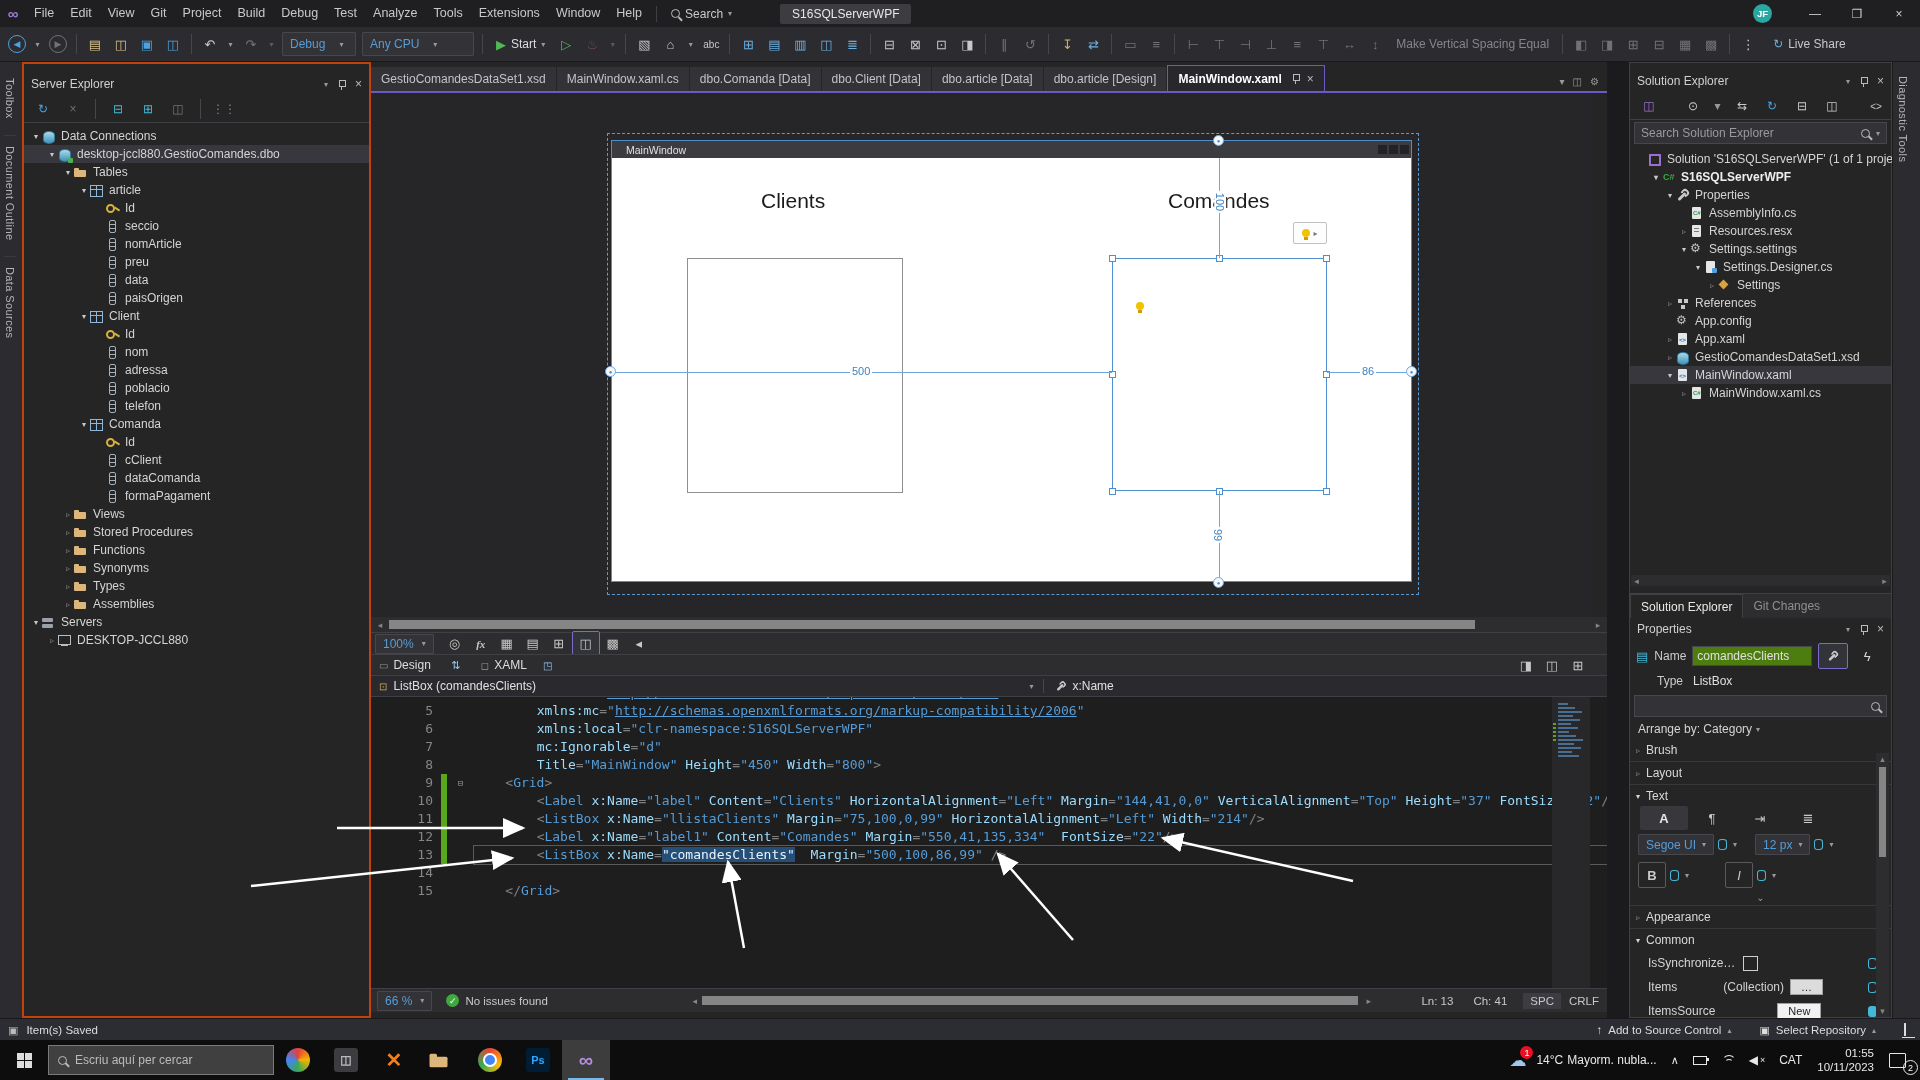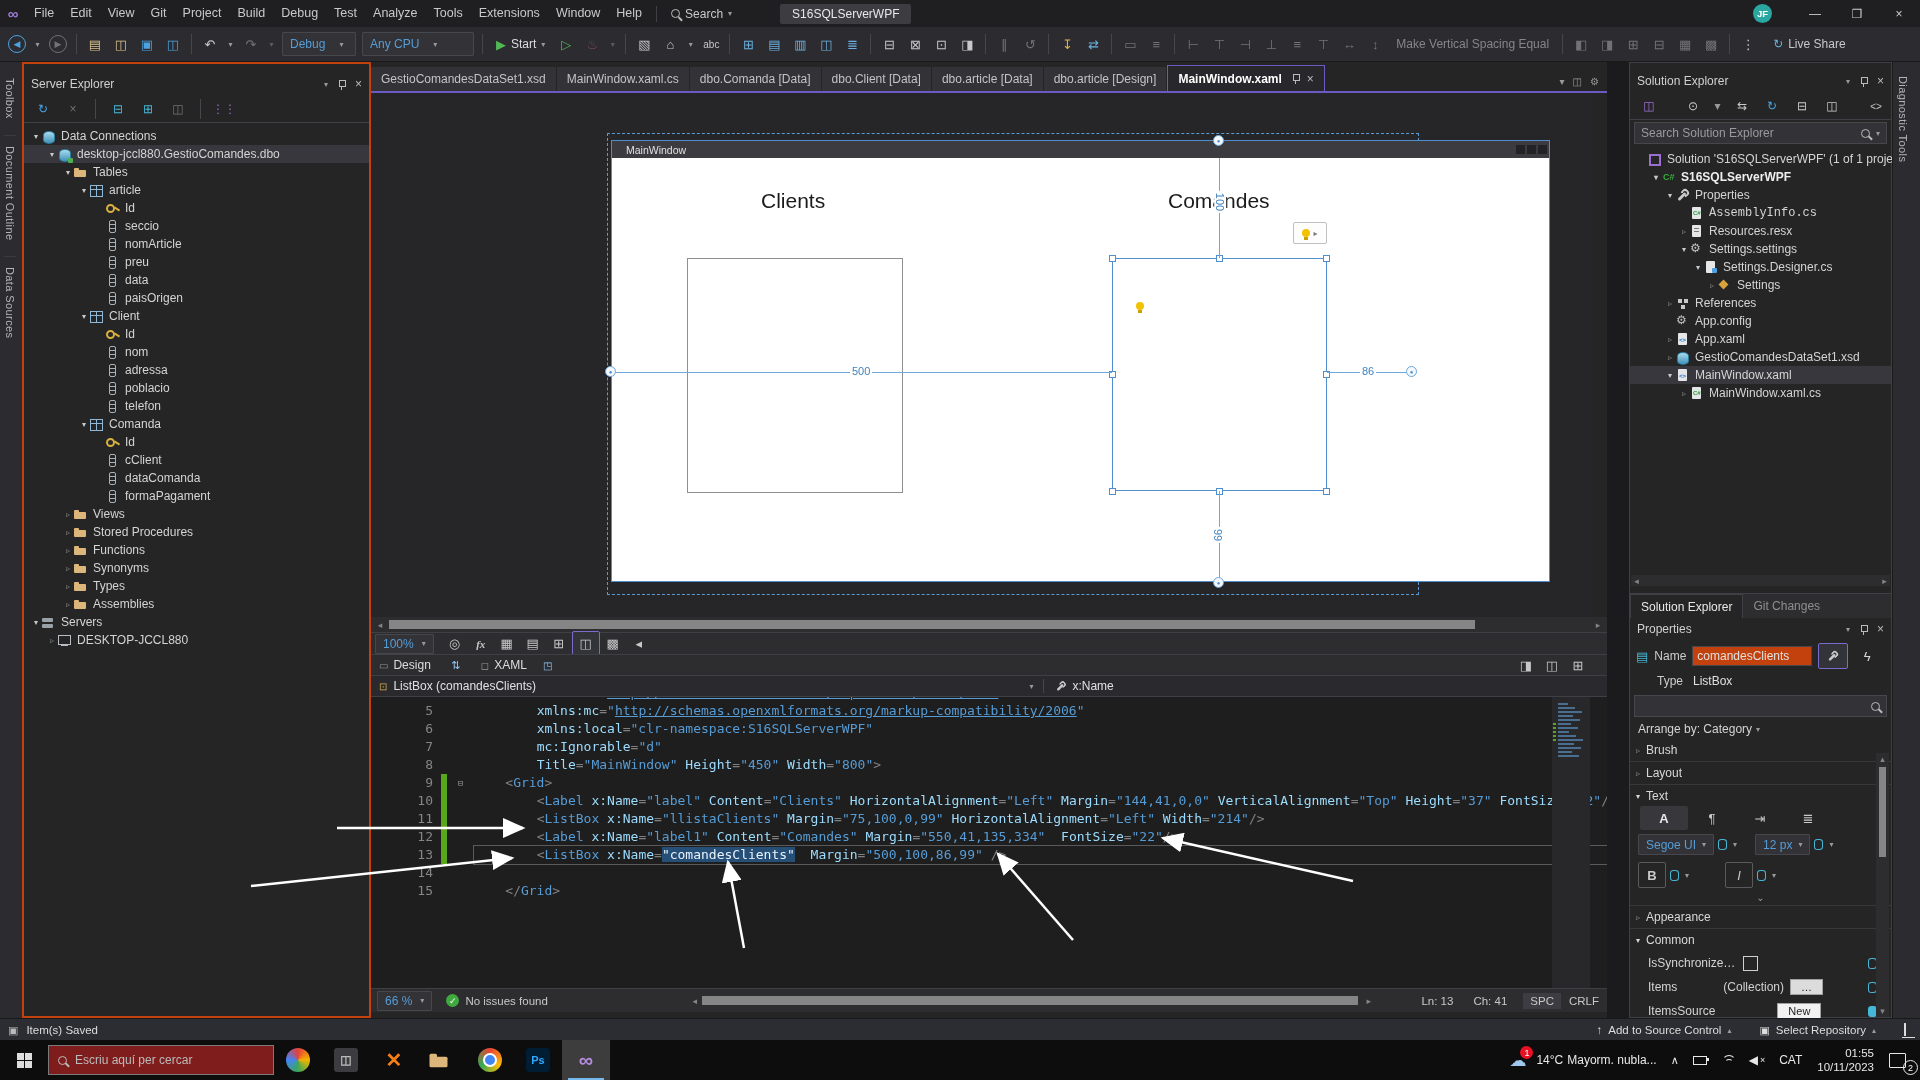--- a/index.html
+++ b/index.html
@@ -96,21 +96,21 @@
   #center{left:371px;top:62px;width:1236px;height:956px;background:#252526}
   #doc-tabs{left:0;top:0;width:1236px;height:31px;background:#252526;display:flex;align-items:flex-end;border-bottom:2px solid #6a5bc4;box-sizing:border-box}
   .dtab{height:24px;display:flex;align-items:center;padding:0 10px;background:#323237;color:#c3c3c8;margin-right:1px;font-size:12px;white-space:nowrap}
   .dtab.active{background:#27272c;color:#fff;font-weight:bold;border:1px solid #6a5bc4;border-bottom:none;height:25px}
   .dtab .ticons{display:flex;gap:7px;margin-left:9px;font-weight:normal;color:#bbb;align-items:center}
   #tabs-right{margin-left:auto;display:flex;gap:8px;align-items:center;color:#999;padding:0 8px 4px 0}
 
   
   #designer{left:0;top:31px;width:1221px;height:524px;background:#262628;overflow:hidden}
   #artboard-dotted{left:236px;top:40px;width:810px;height:460px;border:1px dashed #5b9bd5}
-  #dwin{left:240px;top:47px;width:939px;height:442px;border:1px solid #4f8fd0;background:#fff;box-sizing:border-box}
+  #dwin{left:240px;top:47px;width:801px;height:442px;border:1px solid #4f8fd0;background:#fff;box-sizing:border-box}
   #dwin-title{left:0;top:0;width:100%;height:17px;background:#3b3b40;display:flex;align-items:center;box-sizing:border-box}
   #dwin-title .t{color:#e0e0e0;font-size:10.5px;margin-left:14px}
   #dwin-btns{margin-left:auto;display:flex;gap:2px;margin-right:2px}
   #dwin-btns span{width:9px;height:9px;background:#232325;display:inline-block}
   .dlabel{position:absolute;color:#1b1b1b;font-size:21px;font-family:"Liberation Sans",sans-serif}
   #lb-clients{left:75px;top:117px;width:214px;height:233px;border:1px solid #8f8f8f}
   #lb-comandes{left:500px;top:117px;width:215px;height:233px;border:1.5px solid #4f8fd0;box-sizing:border-box}
   .handle{position:absolute;width:7px;height:7px;background:#fff;border:1px solid #4f8fd0;box-sizing:border-box}
   .dimline{position:absolute;background:#6da8dc}
   .dimtext{position:absolute;color:#3e82be;font-size:11px;background:#fff;padding:0 2px}
@@ -150,21 +150,21 @@
   
   #estatus{left:0;top:926px;width:1236px;height:24px;background:#2d2d30;display:flex;align-items:center;font-size:11.5px;color:#c8c8c8;border-top:1px solid #3f3f46;box-sizing:border-box}
   .okdot{width:13px;height:13px;border-radius:50%;background:#3fa93f;color:#fff;font-size:9px;display:flex;align-items:center;justify-content:center;margin:0 6px 0 14px}
 
   
   #statusbar{left:0;top:1018px;width:1920px;height:22px;background:#2c2c33;display:flex;align-items:center;color:#ddd;font-size:11.5px;border-top:1px solid #19191c}
   #taskbar{left:0;top:1040px;width:1920px;height:40px;background:#0d0d0d;display:flex;align-items:center}
   #start-logo{width:48px;height:40px;display:flex;align-items:center;justify-content:center}
   #start-logo .w{display:grid;grid-template-columns:7px 7px;grid-template-rows:7px 7px;gap:1px}
   #start-logo .w span{background:#ddd}
-  #task-search{width:226px;height:30px;border:1px solid #7a7a7a;background:#7f1d1d;display:flex;align-items:center;gap:8px;padding:0 9px;box-sizing:border-box;color:#bbb}
+  #task-search{width:226px;height:30px;border:1px solid #7a7a7a;background:#404040;display:flex;align-items:center;gap:8px;padding:0 9px;box-sizing:border-box;color:#bbb}
   .tk-app{width:48px;height:40px;display:flex;align-items:center;justify-content:center;position:relative}
   .tk-app.active{background:#3d3d3d}
   .tk-app.active::after{content:"";position:absolute;left:6px;bottom:0;width:36px;height:2px;background:#76b9ed}
   .app-sq{width:24px;height:24px;border-radius:3px;display:flex;align-items:center;justify-content:center;font-weight:bold}
   #tray{margin-left:auto;display:flex;align-items:center;height:40px;color:#e8e8e8;font-size:12px}
   .tray-item{padding:0 7px;display:flex;align-items:center;gap:4px;height:40px}
   .badge{position:absolute;background:#e81123;color:#fff;border-radius:50%;width:13px;height:13px;font-size:9px;display:flex;align-items:center;justify-content:center}
   #clock{text-align:right;line-height:14px;font-size:11.5px;padding:0 8px}
   .wifi{position:relative;width:14px;height:11px}
   .wifi::before{content:"";position:absolute;left:1px;top:0;width:12px;height:12px;border:1.5px solid transparent;border-top-color:#e8e8e8;border-radius:50%}
@@ -179,21 +179,21 @@
   #sol-panel{left:1629px;top:62px;width:263px;height:956px;background:#252526;border:1px solid #3f3f46;box-sizing:border-box}
   .searchbox{height:20px;background:#333337;border:1px solid #46464d;display:flex;align-items:center;padding:0 6px;color:#9a9a9a;font-size:12px;margin:2px 4px}
   .sec-row{height:22px;display:flex;align-items:center;padding:0 6px;border-bottom:1px solid #38383c;color:#d8d8d8;font-size:12px;gap:6px}
   .prow{height:24px;display:flex;align-items:center;padding:0 8px;font-size:12px;color:#d4d4d4}
   .pbtn{background:#dcdcdc;color:#1e1e1e;border:1px solid #a0a0a0;font-size:11px;padding:1px 10px}
   .marker{display:inline-block;width:7px;height:9px;border:1.5px solid #45b8d8;border-radius:40%/30%;margin-right:2px}
   .marker.filled{background:#45b8d8}
   .sol-tabs{display:flex;height:24px;background:#2d2d30;border-top:1px solid #3f3f46}
   .sol-tab{padding:0 10px;display:flex;align-items:center;font-size:12px;color:#8f8f8f}
   .sol-tab.active{background:#252526;color:#e8e8e8;border:1px solid #3f3f46;border-bottom:none}
-  input.flat{background:#c2410c;border:1px solid #46464d;color:#e0e0e0;font-size:12px;height:18px;padding:0 4px;font-family:"Liberation Sans",sans-serif}
+  input.flat{background:#4d7c0f;border:1px solid #46464d;color:#e0e0e0;font-size:12px;height:18px;padding:0 4px;font-family:"Liberation Sans",sans-serif}
 
   #arrows{left:0;top:0;width:1920px;height:1080px;pointer-events:none;z-index:50}
 </style>
 </head>
 <body>
 
 <div id="titlebar" class="abs">
   <span id="vs-logo">∞</span>
   <div id="menubar" class="row">
       <span class="menu-item">File</span>
@@ -789,21 +789,21 @@
       <div class="tree-row bold" style="padding-left: 20px;">
         <span class="arrow">▾</span>
         <span class="ic ic-csproj"></span>
         <span>S16SQLServerWPF</span>
       </div>
       <div class="tree-row" style="padding-left: 34px;">
         <span class="arrow">▾</span>
         <span class="ic ic-wrench"></span>
         <span>Properties</span>
       </div>
-      <div class="tree-row" style="padding-left: 48px; font-family: Liberation Mono, monospace;">
+      <div class="tree-row" style="padding-left: 48px;">
         <span class="arrow"></span>
         <span class="ic ic-cs"></span>
         <span>AssemblyInfo.cs</span>
       </div>
       <div class="tree-row" style="padding-left: 48px;">
         <span class="arrow closed">▹</span>
         <span class="ic ic-resx"></span>
         <span>Resources.resx</span>
       </div>
       <div class="tree-row" style="padding-left: 48px;">

